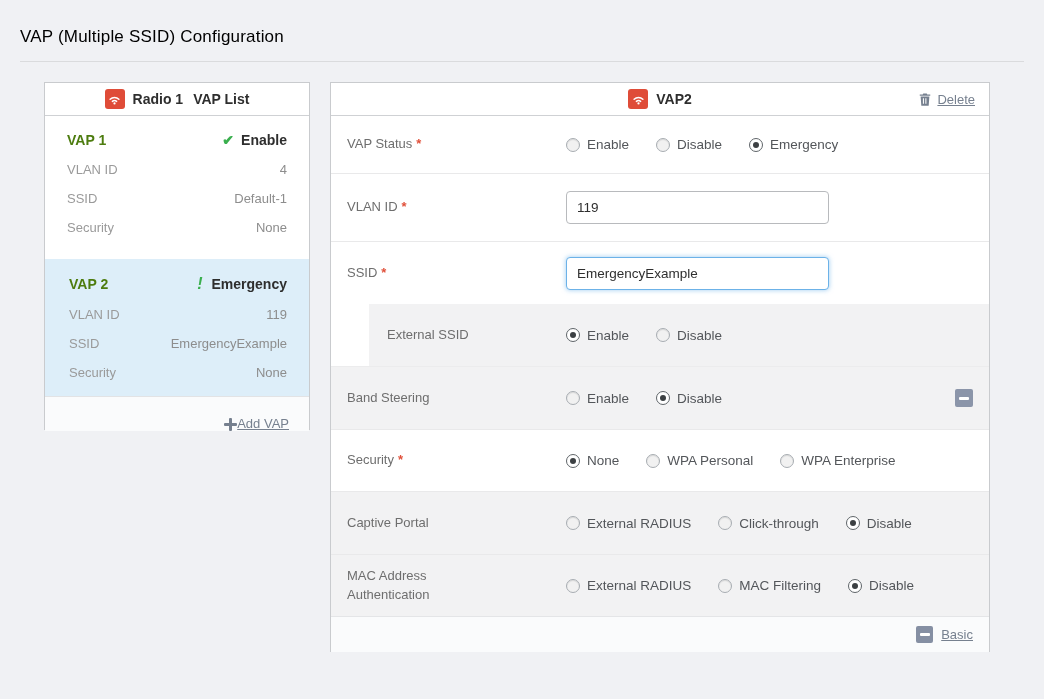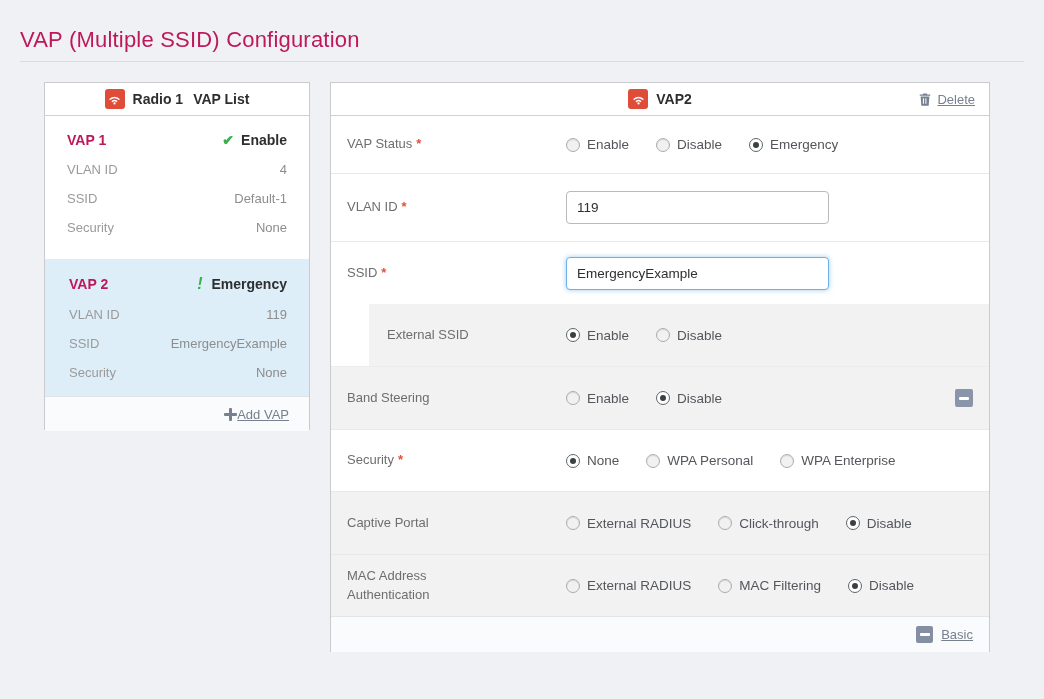--- a/index.html
+++ b/index.html
@@ -5,21 +5,21 @@
   html,body { margin:0; padding:0; }
   body {
     background:#f0f1f4;
     font-family:"Liberation Sans", sans-serif;
     -webkit-font-smoothing:antialiased;
   }
   .stage { position:relative; width:1044px; height:699px; overflow:hidden; }
 
   .page-title {
     position:absolute; left:20px; top:27px;
-    font-size:22px; font-weight:400; color:#be185d; letter-spacing:.2px;
+    font-size:17px; font-weight:400; color:#000000; letter-spacing:.2px;
   }
   .title-rule { position:absolute; left:20px; width:1004px; top:61px; height:1px; background:#dadbdd; }
 
   .panel { position:absolute; background:#fff; border:1px solid #c9cbce; box-sizing:border-box; }
   .panel-left  { left:44px;  top:82px; width:266px; height:348px; }
   .panel-right { left:330px; top:82px; width:660px; height:570px; }
 
   .panel-header {
     height:33px; box-sizing:border-box; border-bottom:1px solid #cfd1d4;
     display:flex; align-items:center; justify-content:center; gap:8px;
@@ -35,32 +35,32 @@
   .header-right {
     position:absolute; right:14px; top:0; height:100%;
     display:flex; align-items:center; gap:5px; font-weight:normal;
   }
   .link { color:#76808f; font-size:13px; text-decoration:underline; cursor:pointer; }
 
   
   .vap-card { box-sizing:border-box; height:143px; padding:16px 22px 0; cursor:pointer; }
   .vap-card.selected { background:#ddeef9; height:137px;padding-left:24px; }
   .vap-title-row { display:flex; justify-content:space-between; align-items:center; }
-  .vap-name { font-size:14px; font-weight:bold; color:#be185d; }
+  .vap-name { font-size:14px; font-weight:bold; color:#4d7c0f; }
   .vap-status { font-size:14px; font-weight:bold; color:#2e2e2e; display:flex; gap:7px; align-items:center; }
   .icon-check::before { content:"\2714"; }
   .icon-check { color:#3aaf4e; font-size:14px; font-weight:bold; }
   .icon-exclaim::before { content:"!"; }
   .icon-exclaim { color:#3aaf4e; font-size:16px; font-weight:900; font-style:italic; padding-right:2px; }
   .vap-field { display:flex; justify-content:space-between; font-size:13px; color:#9a9a9a; margin-top:14px; }
   .vap-field .val { color:#8d8d8d; }
 
   .add-row {
     height:35px; box-sizing:border-box; border-top:1px solid #e2e3e5; background:#fafbfc;
-    display:flex; align-items:center; justify-content:flex-end; padding-right:20px; cursor:pointer;
+    display:flex; align-items:flex-end; justify-content:flex-end; padding-right:20px; cursor:pointer;
   }
   .plus-icon { position:relative; width:13px; height:13px; flex-shrink:0; }
   .plus-icon::before { content:""; position:absolute; left:5px; top:0; width:3px; height:13px; background:#76808f; border-radius:1px; }
   .plus-icon::after  { content:""; position:absolute; left:0; top:5px; width:13px; height:3px; background:#76808f; border-radius:1px; }
 
   
   .frow { display:flex; align-items:center; box-sizing:border-box; padding-left:16px; border-top:1px solid #e9e9ea; position:relative; background:#fff; }
   .frow.no-top { border-top:none; }
   .flabel { width:219px; flex-shrink:0; font-size:13px; color:#6e6e6e; padding-right:40px; box-sizing:border-box; line-height:1.4; }
   .flabel .req { color:#e0503a; margin-left:4px; font-weight:bold; }

